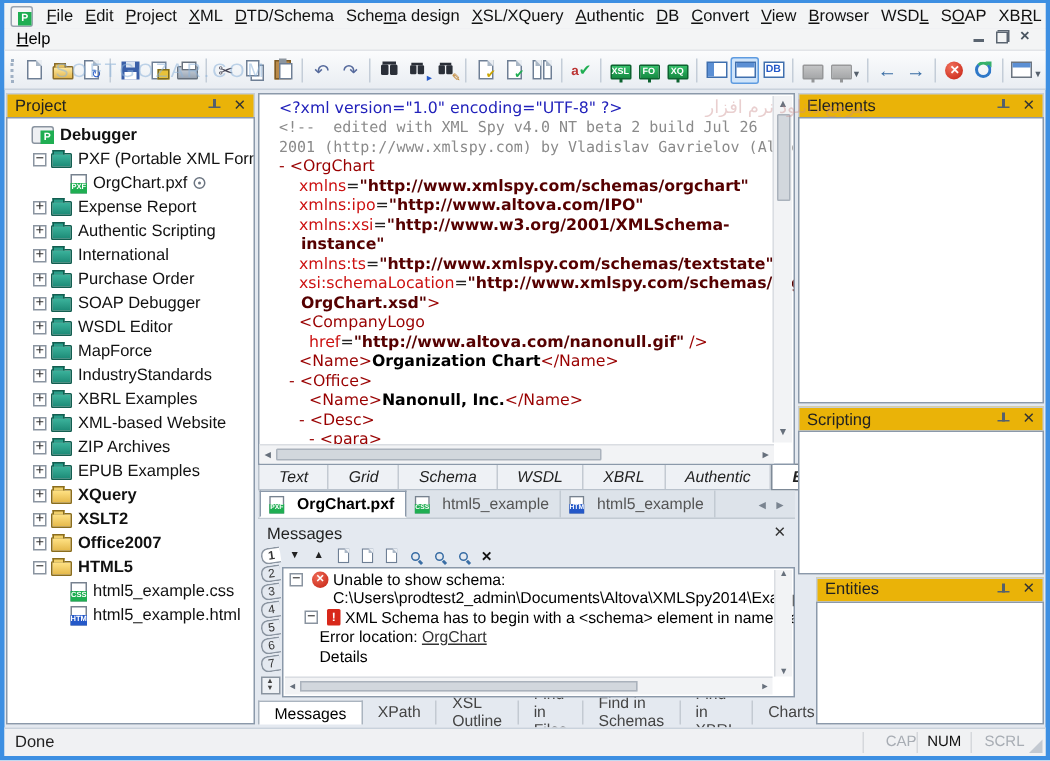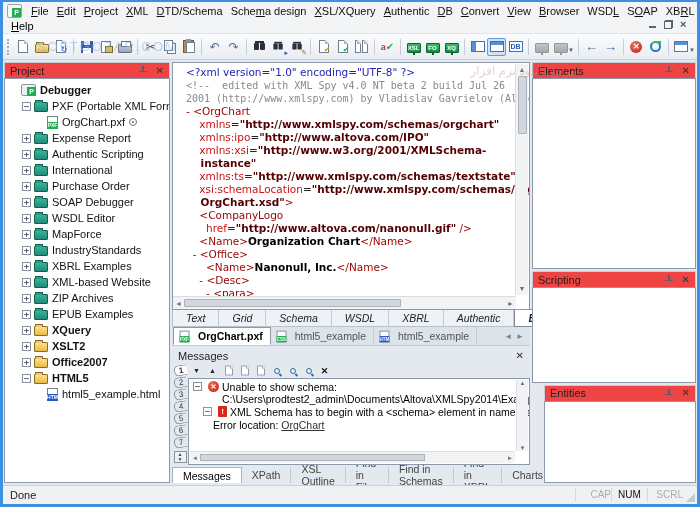--- a/index.html
+++ b/index.html
@@ -69,21 +69,21 @@
   .refr { width:11px; height:11px; border-radius:50%; border:2px solid #2e78c8; border-top-color:#35b06a; position:relative; }
   .refr::after { content:""; position:absolute; right:-2px; top:-2px; border-style:solid; border-width:0 4px 4px 0; border-color:transparent #35b06a transparent transparent; }
   .watermark { position:absolute; left:34px; top:5px; font-size:13px; font-weight:normal; color:#8fb4da;
                letter-spacing:2px; opacity:.55; pointer-events:none; }
   .watermark2 { position:absolute; right:120px; top:62px; font-size:12px; color:#c98a8a; opacity:.4; pointer-events:none; z-index:5; }
 
   
   .main { flex:1; display:flex; overflow:hidden; padding:2px 1px; gap:2px; }
   .panel { display:flex; flex-direction:column; background:#e4e9f0; min-height:0; }
   .panel-title { height:16px; display:flex; align-items:center; font-size:11px; color:#222;
-                 padding:0 3px 0 5px; background:#ef4444; border:1px solid #c6cdd6; border-bottom:none; }
+                 padding:0 3px 0 5px; background:#eab308; border:1px solid #c6cdd6; border-bottom:none; }
   .panel-title .t { flex:1; }
   .pin { width:9px; height:9px; position:relative; margin-right:6px; }
   .pin::before { content:""; position:absolute; left:3px; top:0; width:2px; height:6px; background:#55606c; }
   .pin::after { content:""; position:absolute; left:0; top:5px; width:8px; height:1px; background:#55606c; }
   .xbtn { font-size:10px; color:#333; line-height:10px; padding:0 2px; }
   .panel-body { flex:1; background:#fff; border:1px solid #8b99aa; overflow:hidden; min-height:0; }
 
   .leftcol { width:166px; flex:0 0 166px; }
   .centercol { flex:1; display:flex; flex-direction:column; min-width:0; }
   .rightcol { width:164px; flex:0 0 164px; display:flex; flex-direction:column; gap:2px; }
@@ -434,20 +434,25 @@
               <span class="ticon i-foldy"></span>
               <span class="bold">Office2007</span>
             </div>
             <div class="trow" style="padding-left: 15px;">
               <span class="exp">−</span>
               <span class="ticon i-foldy"></span>
               <span class="bold">HTML5</span>
             </div>
             <div class="trow" style="padding-left: 28px;">
               <span class="exp-sp"></span>
+              <span class="ticon i-file f-css"></span>
+              <span>html5_example.css</span>
+            </div>
+            <div class="trow" style="padding-left: 28px;">
+              <span class="exp-sp"></span>
               <span class="ticon i-file f-html"></span>
               <span>html5_example.html</span>
             </div>
           </div>
       </div>
     </div>
 
     <div class="centercol">
       <div class="codewrap">
         <div class="code" id="code-lines"><div><span class="cg-prolog">&lt;?xml version="1.0" encoding="UTF-8" ?&gt;</span></div><div><span class="cg-comment">&lt;!--  edited with XML Spy v4.0 NT beta 2 build Jul 26</span></div><div><span class="cg-comment">2001 (http://www.xmlspy.com) by Vladislav Gavrielov (Alto</span></div><div><span class="cg-fold">- </span><span class="cg-tag">&lt;OrgChart</span></div><div><span class="cg-attr">    xmlns</span><span class="cg-eq">=</span><span class="cg-val">"http://www.xmlspy.com/schemas/orgchart"</span></div><div><span class="cg-attr">    xmlns:ipo</span><span class="cg-eq">=</span><span class="cg-val">"http://www.altova.com/IPO"</span></div><div><span class="cg-attr">    xmlns:xsi</span><span class="cg-eq">=</span><span class="cg-val">"http://www.w3.org/2001/XMLSchema-</span></div><div><span class="cg-val">    instance"</span></div><div><span class="cg-attr">    xmlns:ts</span><span class="cg-eq">=</span><span class="cg-val">"http://www.xmlspy.com/schemas/textstate"</span></div><div><span class="cg-attr">    xsi:schemaLocation</span><span class="cg-eq">=</span><span class="cg-val">"http://www.xmlspy.com/schemas/orgc</span></div><div><span class="cg-val">    OrgChart.xsd"</span><span class="cg-tag">&gt;</span></div><div><span class="cg-tag">    &lt;CompanyLogo</span></div><div><span class="cg-attr">      href</span><span class="cg-eq">=</span><span class="cg-val">"http://www.altova.com/nanonull.gif"</span><span class="cg-tag"> /&gt;</span></div><div><span class="cg-tag">    &lt;Name&gt;</span><span class="cg-text">Organization Chart</span><span class="cg-tag">&lt;/Name&gt;</span></div><div><span class="cg-fold">  - </span><span class="cg-tag">&lt;Office&gt;</span></div><div><span class="cg-tag">      &lt;Name&gt;</span><span class="cg-text">Nanonull, Inc.</span><span class="cg-tag">&lt;/Name&gt;</span></div><div><span class="cg-fold">    - </span><span class="cg-tag">&lt;Desc&gt;</span></div><div><span class="cg-fold">      - </span><span class="cg-tag">&lt;para&gt;</span></div></div>
@@ -560,20 +565,23 @@
                   <span>Unable to show schema:<br>C:\Users\prodtest2_admin\Documents\Altova\XMLSpy2014\Examples\OrgChart.pxf|zip\l</span>
                 </div>
                 <div class="mrow" style="margin-left: 10px;">
                   <span class="exp">−</span>
                   <span class="mico-warn">!</span>
                   <span>XML Schema has to begin with a &lt;schema&gt; element in namespace 'http://www.w3.or</span>
                 </div>
                 <div class="mrow" style="margin-left: 20px;">
                   <span>Error location: <span class="mlink">OrgChart</span></span>
                 </div>
+                <div class="mrow" style="margin-left: 20px;">
+                  <span>Details</span>
+                </div>
               </div>
             <div class="msg-vscroll">
               <span>▲</span>
                 <span style="flex:1"></span>
               <span>▼</span>
             </div>
             <div class="msg-hscroll">
               <span>◄</span>
               <span class="thumb" style="flex:0 0 70%;"></span>
               <span style="flex:1"></span>

